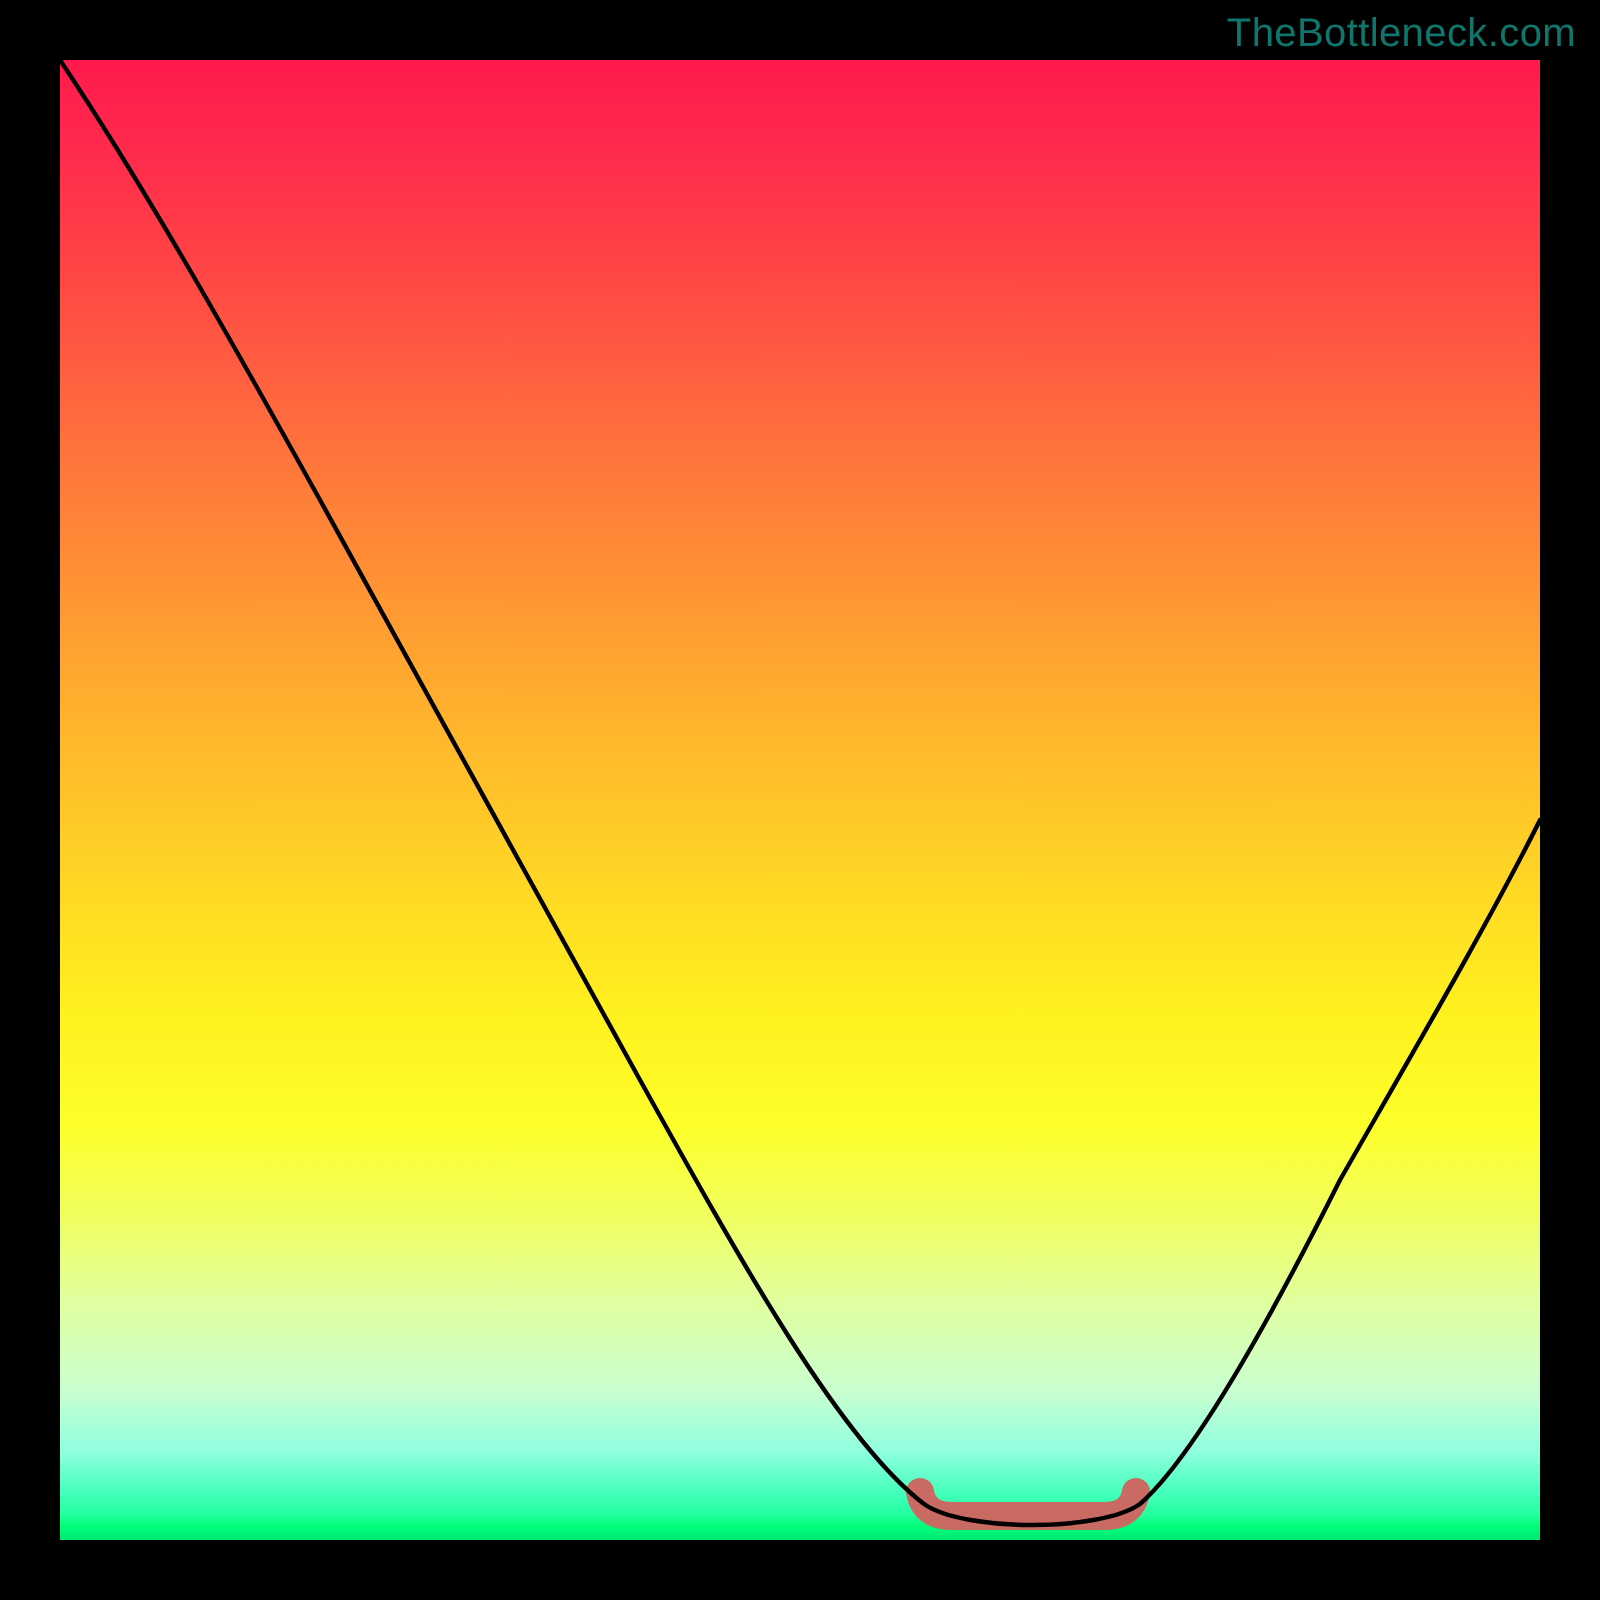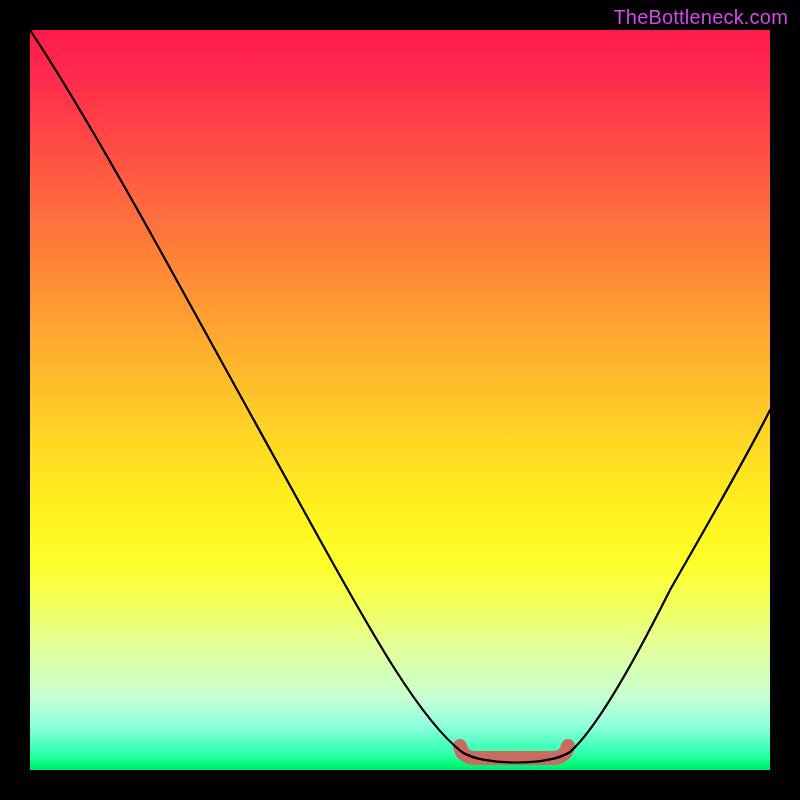--- a/index.html
+++ b/index.html
@@ -51,21 +51,21 @@
     height: 12px;
     background: linear-gradient(to bottom,
       rgba(64,255,150,0.0) 0%,
       rgba(0,255,122,0.9) 40%,
       #00e870 100%);
   }
   .watermark {
     position: absolute;
     top: 6px;
     right: 12px;
-    color: #d946ef;
+    color: #0f766e;
     font-size: 20px;
     letter-spacing: 0.2px;
     user-select: none;
   }
   svg.curve {
     position: absolute;
     top: 0;
     left: 0;
     width: 740px;
     height: 740px;

